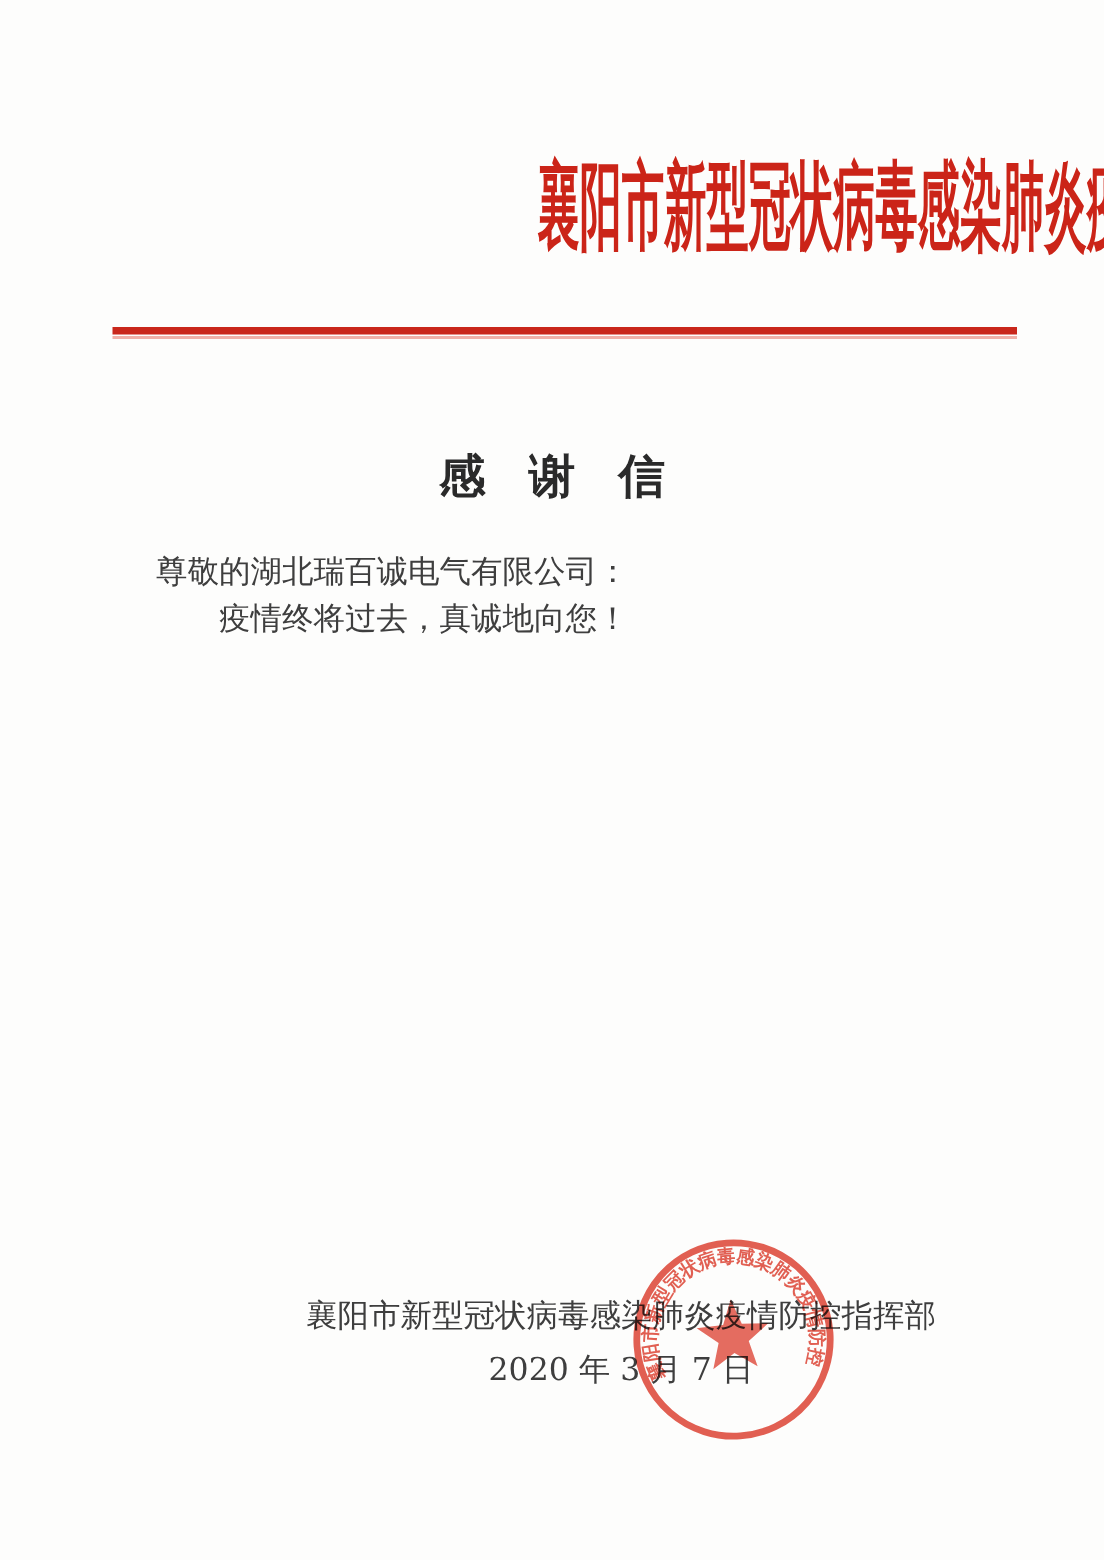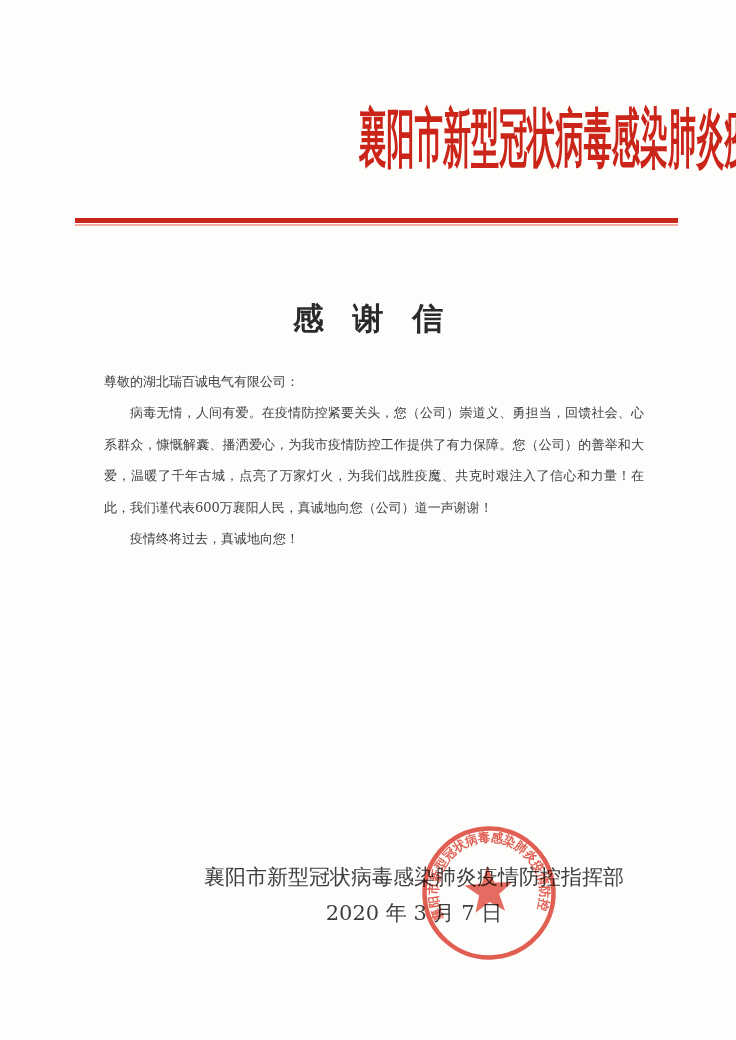--- a/index.html
+++ b/index.html
@@ -60,21 +60,21 @@
     letter-spacing: 9px;
     text-indent: 9px;
   }
 
   
   .letter-body {
     position: absolute;
     top: 366px;
     left: 104px;
     width: 540px;
-    font-size: 13px;
+    font-size: 21px;
     line-height: 31.4px;
     color: #3e3e3e;
     text-align: justify;
   }
   .letter-body p { margin: 0; text-indent: 2em; }
   .letter-body p.salutation { text-indent: 0; }
 
   
   .closing {
     position: absolute;
@@ -129,21 +129,20 @@
 
   <div class="header-divider">
     <div class="line-main"></div>
     <div class="line-sub"></div>
   </div>
 
   <div class="letter-title">感 谢 信</div>
 
   <div class="letter-body">
     <p class="salutation">尊敬的湖北瑞百诚电气有限公司：</p>
-    <p>病毒无情，人间有爱。在疫情防控紧要关头，您（公司）崇道义、勇担当，回馈社会、心系群众，慷慨解囊、播洒爱心，为我市疫情防控工作提供了有力保障。您（公司）的善举和大爱，温暖了千年古城，点亮了万家灯火，为我们战胜疫魔、共克时艰注入了信心和力量！在此，我们谨代表600万襄阳人民，真诚地向您（公司）道一声谢谢！</p>
     <p>疫情终将过去，真诚地向您！</p>
   </div>
 
   <div class="closing">
     <div class="closing-inner">
       <div class="signature">襄阳市新型冠状病毒感染肺炎疫情防控指挥部</div>
       <div class="date">2020 年 3 月 7 日</div>
     </div>
   </div>
 

